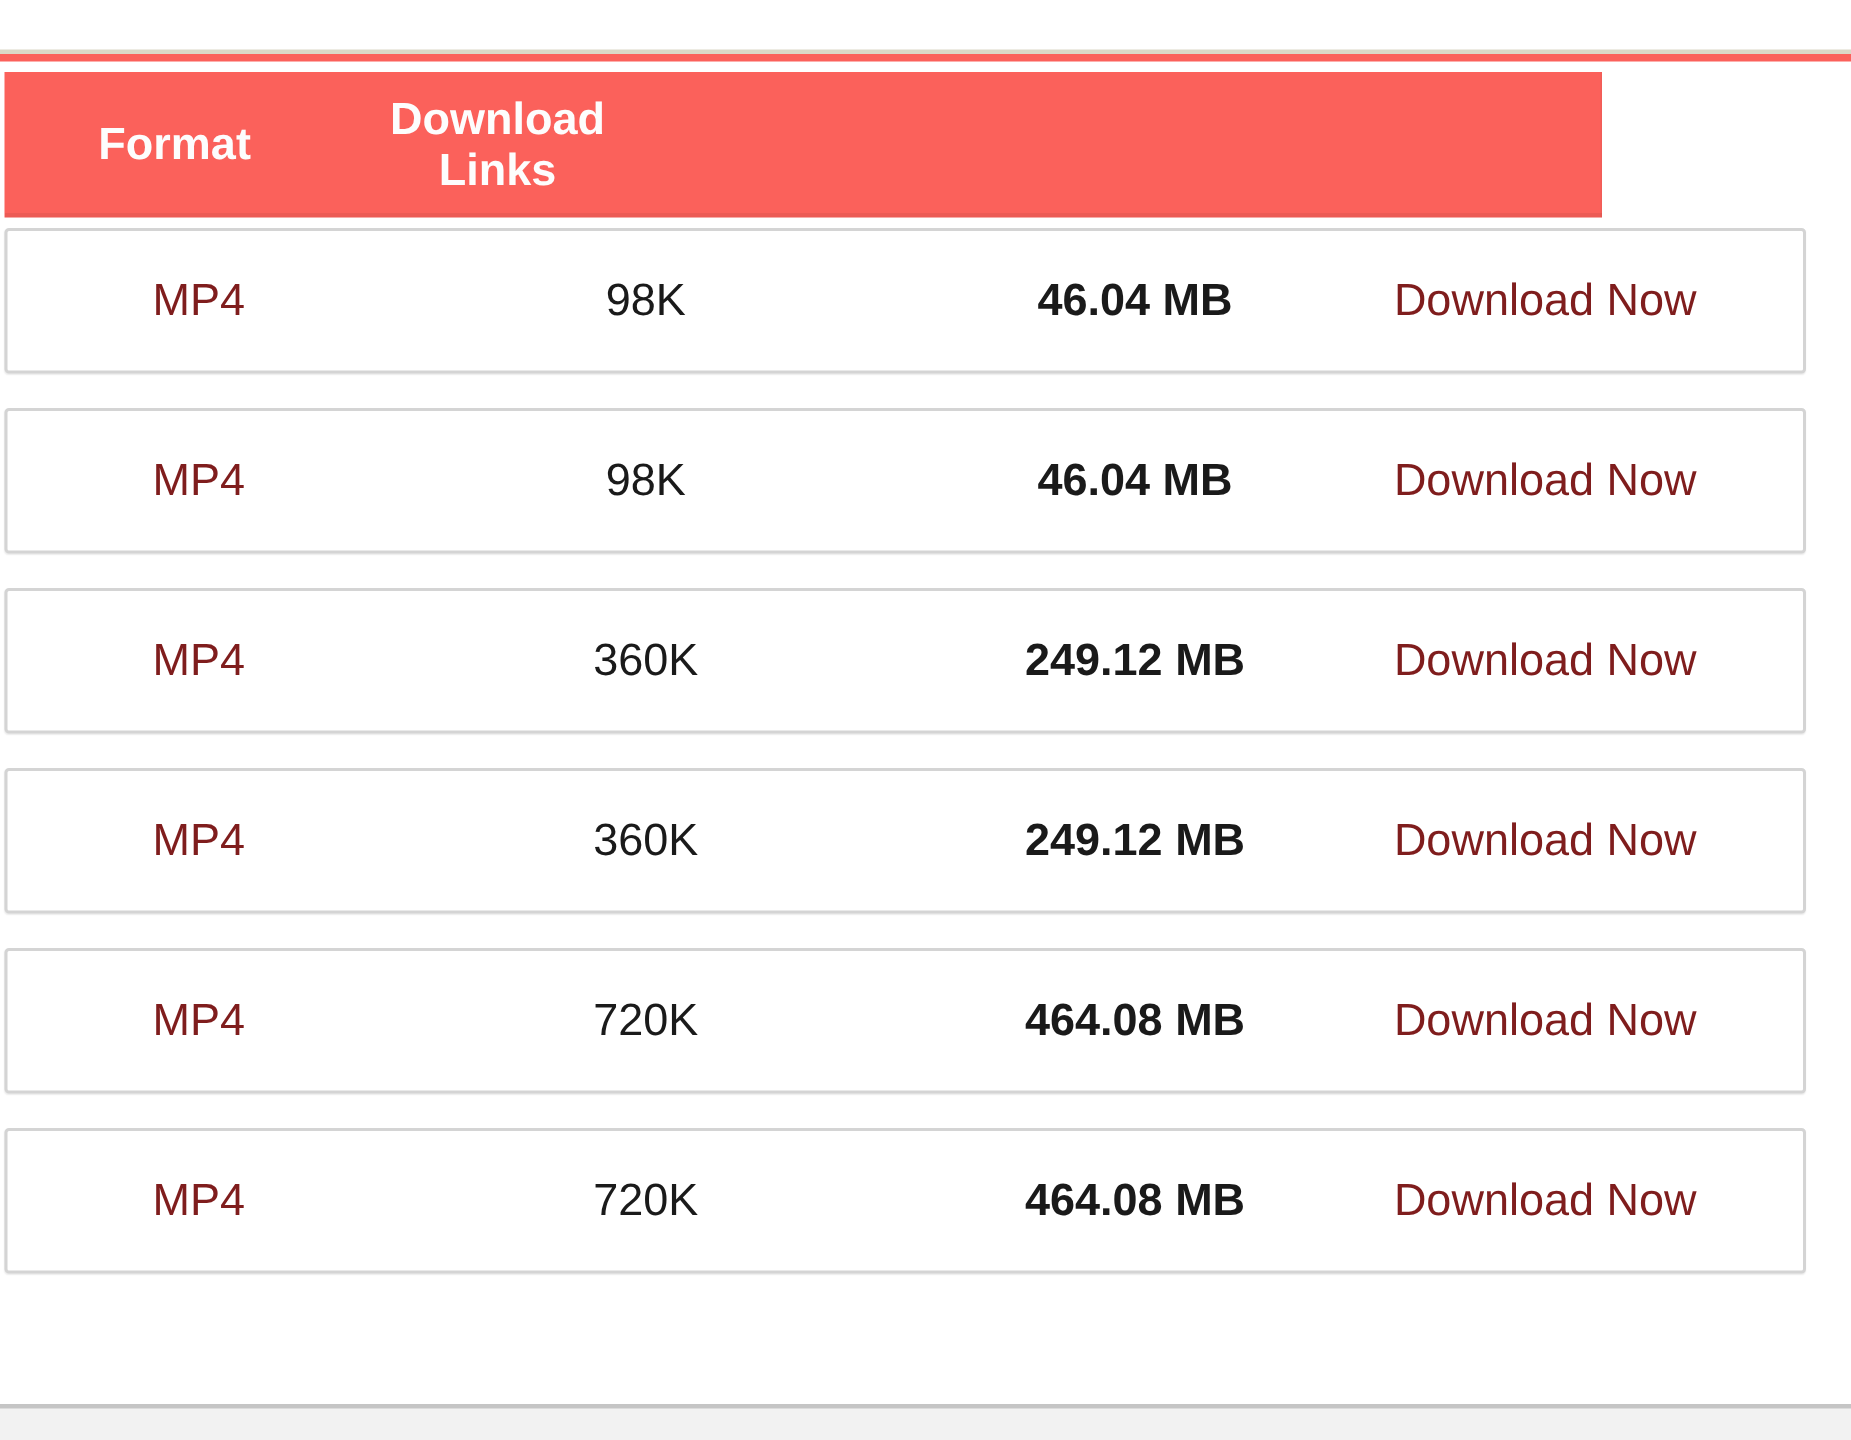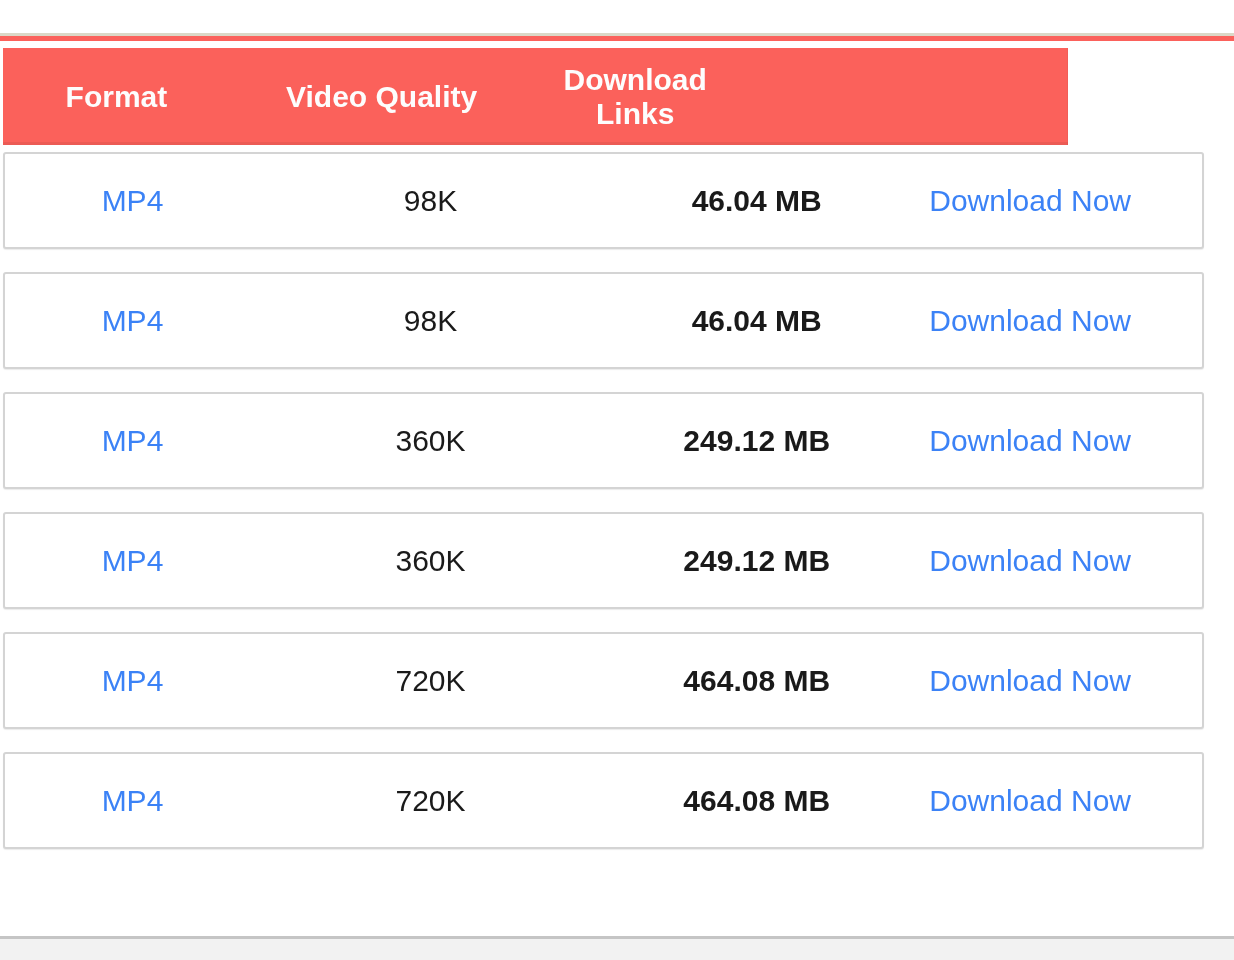--- a/index.html
+++ b/index.html
@@ -41,39 +41,38 @@
     display: flex; align-items: center;
   }
 
   .cell { flex: 0 0 auto; text-align: center; }
   .col1 { width: 21.3%; }
   .col2 { width: 28.5%; }
   .col3 { width: 26.0%; font-weight: bold; }
   .col4 { width: 24.2%; padding-right: 54px; }
 
   .row .cell { font-size: 30px; color: #1a1a1a; }
-  a.link { color: #3b82f6; text-decoration: none; font-size: 30px; cursor: pointer; }
+  a.link { color: #7f1d1d; text-decoration: none; font-size: 30px; cursor: pointer; }
 
   .footer-strip {
     position: absolute; top: 936px; left: 0; width: 1234px; height: 24px;
     background: #f2f2f2;
     border-top: 3px solid #c5c5c5;
   }
 </style>
 </head>
 <body>
 
 <div class="page">
 
   <div class="beige-divider"></div>
   <div class="red-strip"></div>
 
   <div class="table-header">
     <div class="cell col1">Format</div>
-    <div class="cell col2">Video Quality</div>
     <div class="cell col4">Download Links</div>
   </div>
 
   <div class="rows">
 
     <div class="row">
       <div class="cell col1">
         <a class="link">MP4</a>
       </div>
       <div class="cell col2">98K</div>

